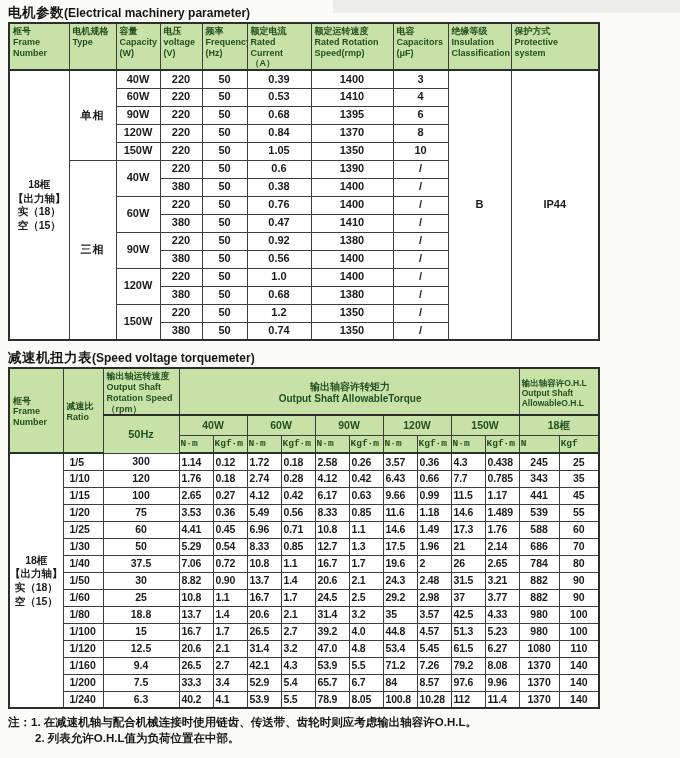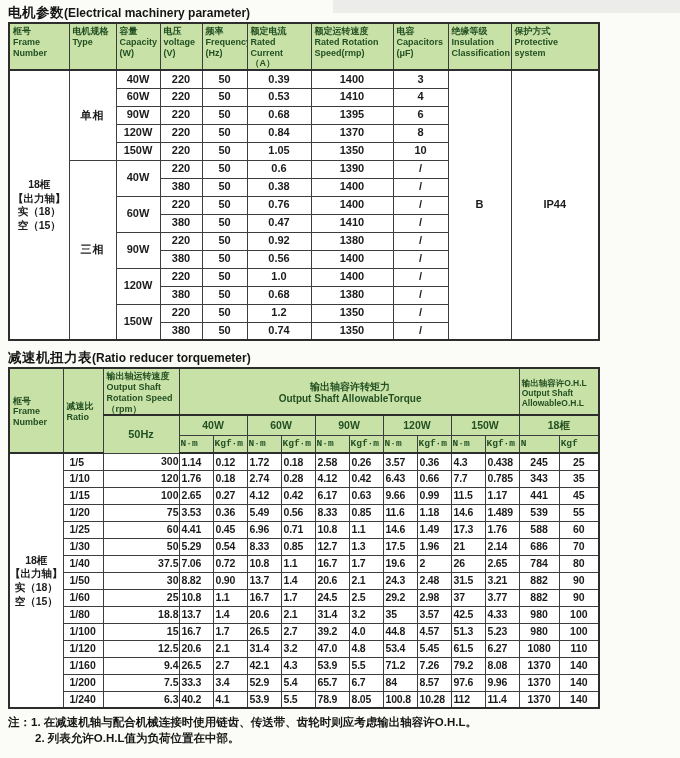--- a/index.html
+++ b/index.html
@@ -50,21 +50,21 @@
   #reducer-table thead tr.h1 th.ohl-group { font-size:8.5px; padding-left:2px; }
   #reducer-table thead tr.h2 th { height:20px; text-align:center; vertical-align:middle; font-size:10.5px; padding:0; border-bottom:1px solid #3d3d3d; }
   #reducer-table thead tr.h2 th.hz { font-size:11px; }
   #reducer-table thead tr.h3 th { height:18px; vertical-align:middle; font-size:9.5px; padding:0 0 0 1px; border-bottom:2px solid #2d2d2d;font-family:Liberation Mono, monospace; }
   #reducer-table td {
     height:17px; font-size:10.5px; vertical-align:middle;
     color:#1b1b1b; line-height:1.05; padding:0;
   }
   #reducer-table td.frame { font-size:10.5px; line-height:1.3; text-align:center; }
   #reducer-table td.ratio { text-align:left; padding-left:6px; }
-  #reducer-table td.speed { text-align:right; }
+  #reducer-table td.speed { text-align:center; }
   #reducer-table td.tq { text-align:left; padding-left:2px; letter-spacing:-0.2px; }
   #reducer-table td.ohl { text-align:center; }
 
   .notes { margin-top:6px; font-size:11.5px; font-weight:bold; color:#161616; line-height:1.35; }
   .notes .line2 { padding-left:27px; }
 </style>
 </head>
 <body>
 
 <div class="topbar"></div>
@@ -243,21 +243,21 @@
           <td>380</td>
           <td>50</td>
           <td>0.74</td>
           <td>1350</td>
           <td>/</td>
         </tr>
       </tbody>
   </table>
 
   <div class="title title2">
-    <span class="zh">减速机扭力表</span><span class="en">(Ratio reducer torquemeter)</span>
+    <span class="zh">减速机扭力表</span><span class="en">(Speed voltage torquemeter)</span>
   </div>
 
   <table id="reducer-table">
     <colgroup>
       <col style="width:54px">
         <col style="width:40px">
         <col style="width:76px">
       <col style="width:34px">
         <col style="width:34px">
         <col style="width:34px">

